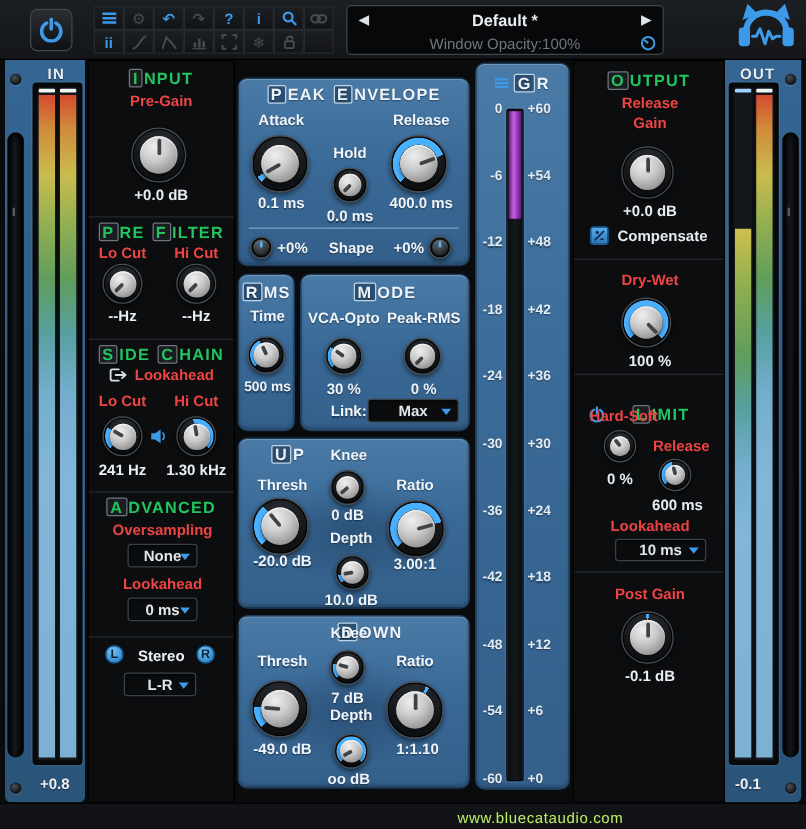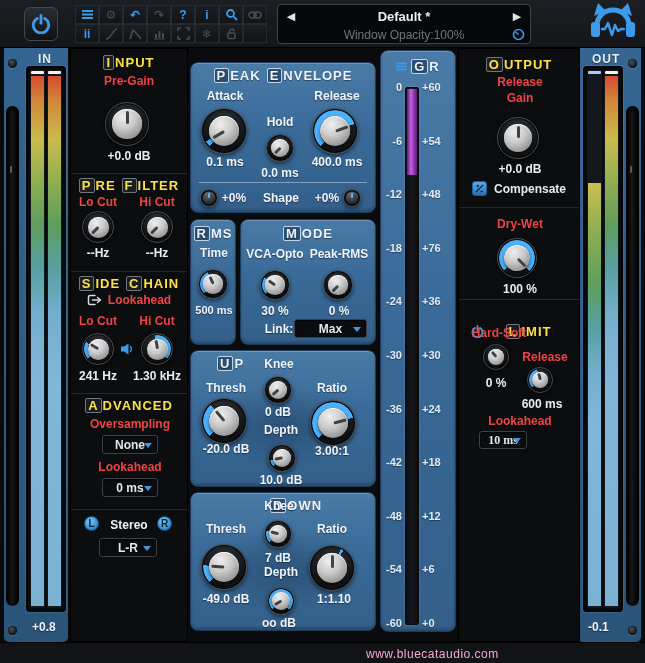--- a/index.html
+++ b/index.html
@@ -19,21 +19,21 @@
   .presetbox{position:absolute;left:277px;top:4px;width:254px;height:40px;background:#07080a;border:1px solid #3f444a;border-radius:4px;}
   .prow1{position:relative;height:22px;display:flex;align-items:center;justify-content:center;color:#e9edf0;font-size:13px;font-weight:bold;}
   .parrow{position:absolute;top:4px;width:14px;height:14px;color:#dfe3e6;font-size:11px;line-height:14px;text-align:center;cursor:pointer;}
   .parrow.left{left:6px;} .parrow.right{right:6px;}
   .prow2{position:relative;height:16px;display:flex;align-items:center;justify-content:center;color:#70767c;font-size:12px;}
   .opknob{position:absolute;right:5px;top:1px;}
   .logo{position:absolute;right:4px;top:1px;}
 
   
   .bottombar{position:absolute;left:0;top:642px;width:645px;height:21px;background:#111316;border-top:1px solid #000;}
-  .weburl{position:absolute;left:366px;top:4px;font-size:12px;color:#f9a8d4;letter-spacing:.5px;cursor:pointer;}
+  .weburl{position:absolute;left:366px;top:4px;font-size:12px;color:#bef264;letter-spacing:.5px;cursor:pointer;}
 
   
   .main{position:absolute;left:0;top:48px;width:645px;height:594px;background:#0a0b0d;}
 
   
   .rail{position:absolute;top:0;width:64px;height:594px;background:linear-gradient(180deg,#356592,#2d5a85 60%,#2a5478);}
   .rail.left{left:4px;border-radius:0 0 5px 5px;}
   .rail.right{left:577px;border-radius:0 0 5px 5px;}
   .screw{position:absolute;width:9px;height:9px;border-radius:50%;
          background:radial-gradient(circle at 35% 30%,#4d5257,#17191b 70%);box-shadow:inset 0 0 2px #000,0 1px 1px rgba(255,255,255,.15);}
@@ -54,21 +54,21 @@
       background:linear-gradient(180deg,#cdbf4e 0%,#8fae52 11%,#5f9d5c 24%,#57a0a0 34%,#74aecd 45%,#82b6d8 58%,#7db1d4 100%);}
 
   
   .darkpanel{position:absolute;top:0;height:594px;background:#0b0d0f;border:1px solid #000;}
   .dp-left{left:70px;width:118px;}
   .dp-right{left:458px;width:122px;}
   .dsec{position:absolute;left:0;width:100%;border-top:1px solid #24282d;}
   .dsec.first{border-top:none;}
 
   
-  .sec-title{position:absolute;left:0;width:100%;text-align:center;font-size:13px;font-weight:bold;letter-spacing:1px;color:#fde047;white-space:nowrap;}
+  .sec-title{position:absolute;left:0;width:100%;text-align:center;font-size:13px;font-weight:bold;letter-spacing:1px;color:#22c55e;white-space:nowrap;}
   .sec-title .word{display:inline-block;margin:0 3px;}
   .tl{display:inline-block;background:#1a1d21;border:1px solid #70767d;border-radius:2px;padding:0 2px;margin-right:1px;line-height:13px;}
   .bluep .sec-title{color:#eef4fa;text-shadow:0 1px 1px rgba(0,0,0,.4);}
   .bluep .tl{background:rgba(8,30,55,.45);border-color:#c3d5e5;}
   .sec-title.tleft{text-align:left;padding-left:26px;}
 
   .lbl{position:absolute;font-size:12px;font-weight:bold;color:#ef4444;white-space:nowrap;transform:translateX(-50%);}
   .val{position:absolute;font-size:12px;font-weight:bold;color:#e9edf1;white-space:nowrap;transform:translateX(-50%);}
   .bluep .lbl{color:#f0f6fb;text-shadow:0 1px 1px rgba(0,0,0,.45);}
   .bluep .val{color:#eef4f9;text-shadow:0 1px 1px rgba(0,0,0,.45);}
@@ -524,21 +524,21 @@
           <div class="tick">-54</div>
           <div class="tick">-60</div>
         </div>
       <div class="grtrack">
         <div class="grfill"></div>
       </div>
       <div class="grscale r">
           <div class="tick">+60</div>
           <div class="tick">+54</div>
           <div class="tick">+48</div>
-          <div class="tick">+76</div>
+          <div class="tick">+42</div>
           <div class="tick">+36</div>
           <div class="tick">+30</div>
           <div class="tick">+24</div>
           <div class="tick">+18</div>
           <div class="tick">+12</div>
           <div class="tick">+6</div>
           <div class="tick">+0</div>
         </div>
     </div>
 
@@ -594,26 +594,36 @@
         <div class="lbl" style="left:86px;top:50px;">Release</div>
         <div class="val" style="left:37px;top:76px;">0 %</div>
         <div class="knob" style="left:68px;top:67px;width:26px;height:26px;--a0:-135deg;--len:120deg;">
           <div class="arc"></div>
             <div class="cap">
               <i class="ptr" style="transform:rotate(-15deg)"></i>
             </div>
         </div>
         <div class="val" style="left:83px;top:97px;">600 ms</div>
         <div class="lbl" style="left:61px;top:114px;">Lookahead</div>
-        <div class="dd" style="left:20px;top:131px;width:48px;height:18px;font-family:Liberation Serif, serif;">
+        <div class="dd" style="left:33px;top:131px;width:73px;height:18px;">
           <span>10 ms</span>
             <i class="tri"></i>
         </div>
       </div>
 
+      <div class="dsec" style="top:408px;height:186px;">
+        <div class="lbl" style="left:61px;top:10px;">Post Gain</div>
+        <div class="knob" style="left:38px;top:31px;width:42px;height:42px;--a0:-3deg;--len:6deg;">
+          <div class="arc"></div>
+            <div class="cap">
+              <i class="ptr" style="transform:rotate(0deg)"></i>
+            </div>
+        </div>
+        <div class="val" style="left:61px;top:76px;">-0.1 dB</div>
+      </div>
     </div>
 
   </div>
 
   <div class="bottombar">
     <span class="weburl">www.bluecataudio.com</span>
   </div>
 
 </div>
 

